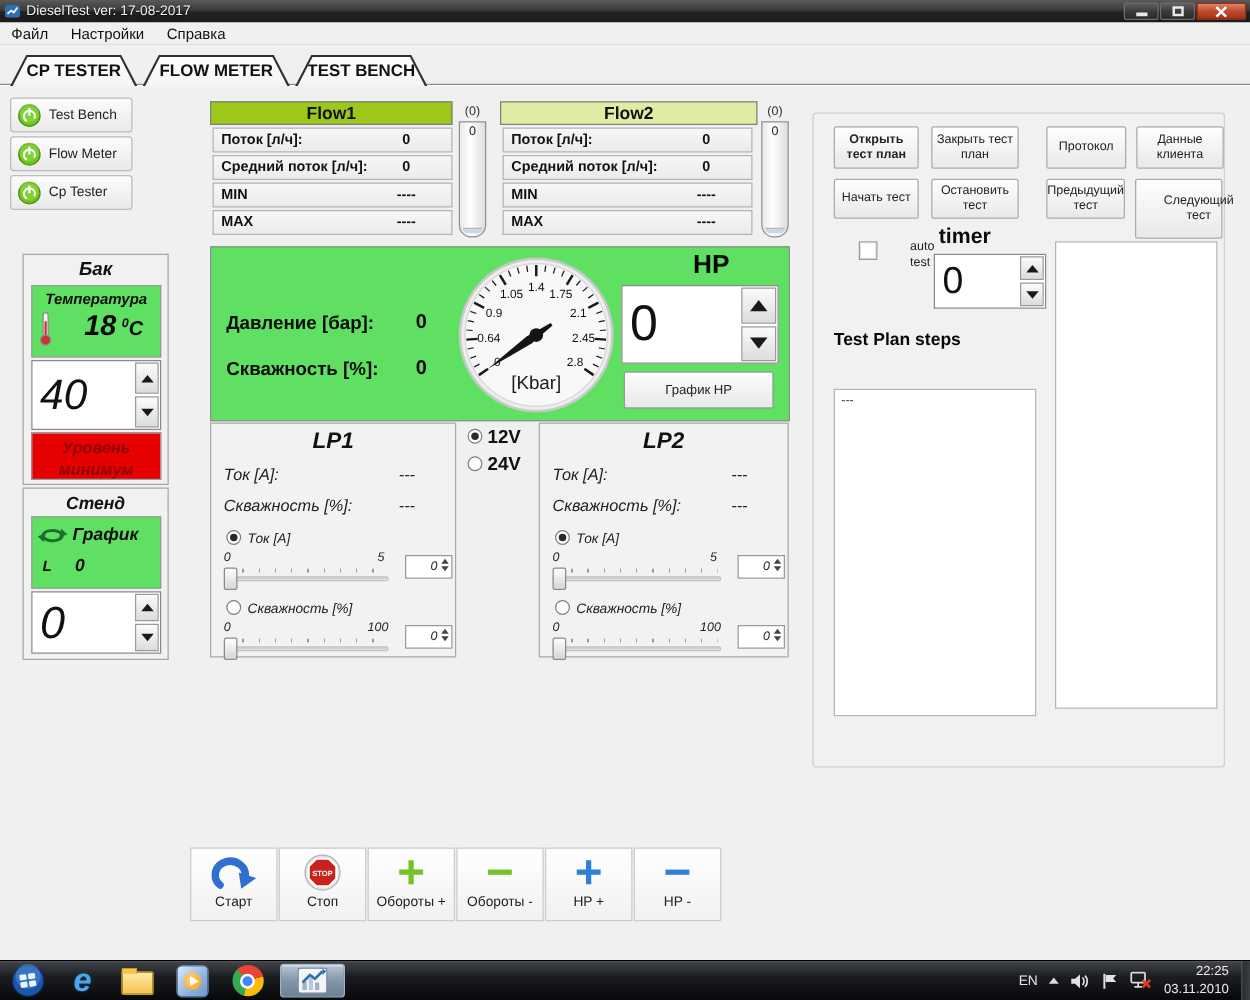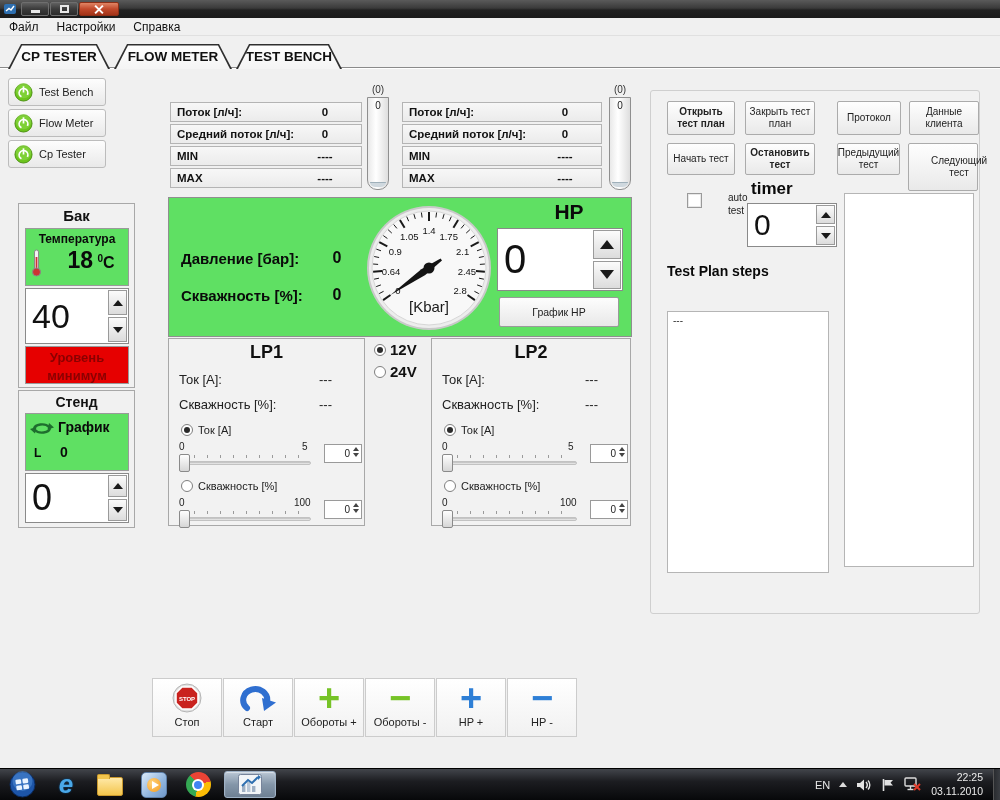--- a/index.html
+++ b/index.html
@@ -37,21 +37,21 @@
     clip-path:polygon(14px 1.5px, calc(100% - 14px) 1.5px, calc(100% - 2px) 100%, 2px 100%);
     display:flex; align-items:center; justify-content:center; font-weight:bold; font-size:13.5px; color:#111; }
   .tab1 { width:102px; } .tab2 { width:118px; } .tab3 { width:106px; }
 
   
   .side-btn { position:absolute; left:8px; width:98px; height:28px; border:1px solid #bcbcbc; border-radius:3px;
     background:linear-gradient(#fdfdfd,#e9e9e9); display:flex; align-items:center; font-size:11px; color:#222; }
   .side-btn svg { margin:0 6px 0 5px; }
 
   
-  .panel { position:absolute; border:1px solid #a8a8a8; background:#f1f1f1; }
+  .panel { position:absolute; border:1px solid #a8a8a8; background:#f1f1f1;font-style:italic; }
   .ptitle { text-align:center; font-weight:bold; font-size:15px; color:#111; padding-top:3px; }
 
   .greenbox { position:absolute; background:#5fe063; border:1px solid #9a9a9a; }
   .redbox { position:absolute; background:#e60000; border:1px solid #9a9a9a; text-align:center;
     font-weight:bold; font-size:13px; color:#8b0000; line-height:1.35; padding-top:2px; }
 
   
   .spin { position:absolute; background:#fff; border:1px solid #8a8a8a; display:flex; }
   .spin-val { flex:1; color:#111; padding-left:6px; display:flex; align-items:center; overflow:hidden; }
   .spin-btns { width:21px; display:flex; flex-direction:column; }
@@ -158,20 +158,21 @@
 </head>
 <body>
 
 <div id="app">
 
   <div class="titlebar">
     <svg class="ticon" viewBox="0 0 12 12">
       <rect x="0" y="1" width="12" height="10" rx="2" fill="#2e6fb0"></rect>
       <polyline points="2,8 5,5.5 7,7 10,3" stroke="#fff" stroke-width="1.4" fill="none"></polyline>
     </svg>
+    <div class="ttext">DieselTest ver: 17-08-2017</div>
     <div class="winbtns">
       <div class="winbtn">
           <div class="glyph-min"></div>
         </div>
       <div class="winbtn">
           <div class="glyph-max"></div>
         </div>
       <div class="winbtn close">
           <div class="glyph-x"></div>
         </div>
@@ -278,20 +279,21 @@
         <div class="spin-btn">
             <div class="tri-up"></div>
           </div>
         <div class="spin-btn">
             <div class="tri-dn"></div>
           </div>
       </div>
     </div>
   </div>
 
+  <div class="flow-header" style="left:168px; top:81px; width:194px; background:#9dc81b;">Flow1</div>
   <div class="flow-rows" style="left:170px; top:102px; width:192px;">
     <div class="flow-row">
       <span class="fl">Поток [л/ч]:</span>
       <span class="fv">0</span>
     </div>
     <div class="flow-row">
       <span class="fl">Средний поток [л/ч]:</span>
       <span class="fv">0</span>
     </div>
     <div class="flow-row">
@@ -302,20 +304,21 @@
       <span class="fl">MAX</span>
       <span class="fv">----</span>
     </div>
   </div>
   <div class="tube-label" style="left:364px; top:84px; width:28px;">(0)</div>
   <div class="tube" style="left:367px; top:97px; height:93px;">
     <span class="tv">0</span>
     <div class="liquid"></div>
   </div>
 
+  <div class="flow-header" style="left:400px; top:81px; width:206px; background:#dfeca4;">Flow2</div>
   <div class="flow-rows" style="left:402px; top:102px; width:200px;">
     <div class="flow-row">
       <span class="fl">Поток [л/ч]:</span>
       <span class="fv">0</span>
     </div>
     <div class="flow-row">
       <span class="fl">Средний поток [л/ч]:</span>
       <span class="fv">0</span>
     </div>
     <div class="flow-row">
@@ -500,21 +503,21 @@
 
   <div class="tp-group">
     <div class="tp-row" style="top:10px;">
       <div class="tp-btn" style="width:68px; height:34px;font-weight:bold;">Открыть тест план</div>
       <div class="tp-btn" style="width:70px; height:34px; margin-left:10px;">Закрыть тест план</div>
       <div class="tp-btn" style="width:64px; height:34px; margin-left:22px;">Протокол</div>
       <div class="tp-btn" style="width:70px; height:34px; margin-left:8px;">Данные клиента</div>
     </div>
     <div class="tp-row" style="top:52px;">
       <div class="tp-btn" style="width:68px; height:32px;">Начать тест</div>
-      <div class="tp-btn" style="width:70px; height:32px; margin-left:10px;font-weight:bold;">Остановить тест</div>
+      <div class="tp-btn" style="width:70px; height:32px; margin-left:10px;">Остановить тест</div>
       <div class="tp-btn" style="width:63px; height:32px; margin-left:22px;">Предыдущий тест</div>
       <div class="tp-btn" style="width:70px; height:48px; margin-left:8px;padding-left:32px;">Следующий тест</div>
     </div>
 
     <div class="checkbox" style="left:36px; top:102px;"></div>
     <div class="tp-small-lbl" style="left:58px; top:100px; width:32px;">auto test</div>
 
     <div class="timer-lbl" style="left:100px; top:88px;">timer</div>
     <div class="spin" style="left:96px; top:112px; width:90px; height:44px;">
       <div class="spin-val" style="font-size:30px;">0</div>
@@ -530,38 +533,38 @@
 
     <div class="listbox" style="left:193px; top:102px; width:130px; height:374px;"></div>
 
     <div class="steps-title" style="left:16px; top:172px;">Test Plan steps</div>
     <div class="listbox" style="left:16px; top:220px; width:162px; height:262px;">
       <div>---</div>
     </div>
   </div>
 
   <div class="toolbar">
+    <div class="tb-btn">
+      <div class="tb-icon">
+        <svg width="36" height="30" viewBox="0 0 36 30">
+          <path d="M7 25 A12 11 0 1 1 27 19" fill="none" stroke="#2f6fd0" stroke-width="6" stroke-linecap="round"></path>
+          <polygon points="22,15 36,19.5 24,28" fill="#2f6fd0"></polygon>
+        </svg>
+      </div>
+      <div class="tb-label">Старт</div>
+    </div>
     <div class="tb-btn">
       <div class="tb-icon">
         <svg width="30" height="30" viewBox="0 0 30 30">
           <circle cx="15" cy="15" r="14" fill="#e3e3e3" stroke="#b5b5b5"></circle>
           <polygon points="10,4 20,4 26,10 26,20 20,26 10,26 4,20 4,10" fill="#c9221e" stroke="#fff" stroke-width="1.6"></polygon>
           <text x="15" y="17.5" text-anchor="middle" font-size="6" font-weight="bold" fill="#fff" font-family="Liberation Sans, sans-serif">STOP</text>
         </svg>
       </div>
       <div class="tb-label">Стоп</div>
-    </div>
-    <div class="tb-btn">
-      <div class="tb-icon">
-        <svg width="36" height="30" viewBox="0 0 36 30">
-          <path d="M7 25 A12 11 0 1 1 27 19" fill="none" stroke="#2f6fd0" stroke-width="6" stroke-linecap="round"></path>
-          <polygon points="22,15 36,19.5 24,28" fill="#2f6fd0"></polygon>
-        </svg>
-      </div>
-      <div class="tb-label">Старт</div>
     </div>
     <div class="tb-btn">
       <div class="tb-icon">
           <span class="big-plus c-green">+</span>
         </div>
       <div class="tb-label">Обороты +</div>
     </div>
     <div class="tb-btn">
       <div class="tb-icon">
           <span class="big-plus c-green">−</span>

